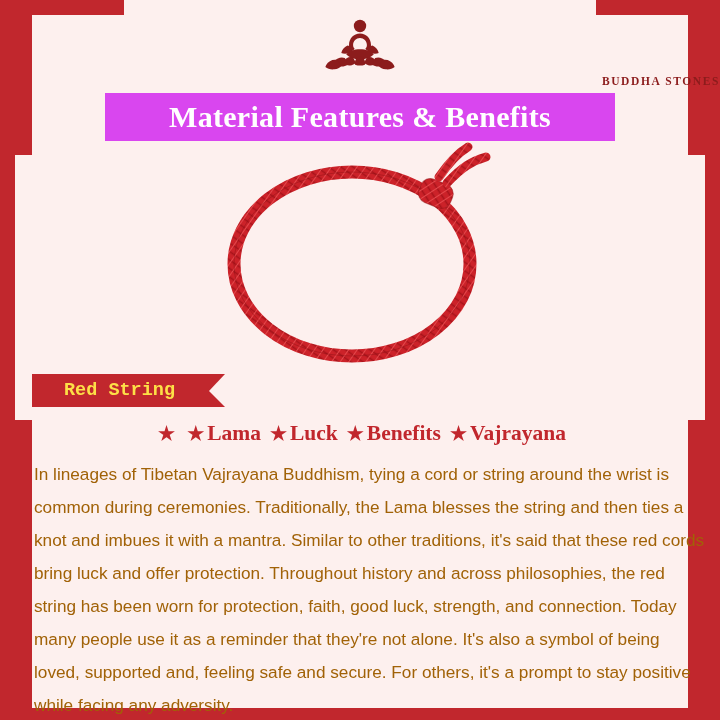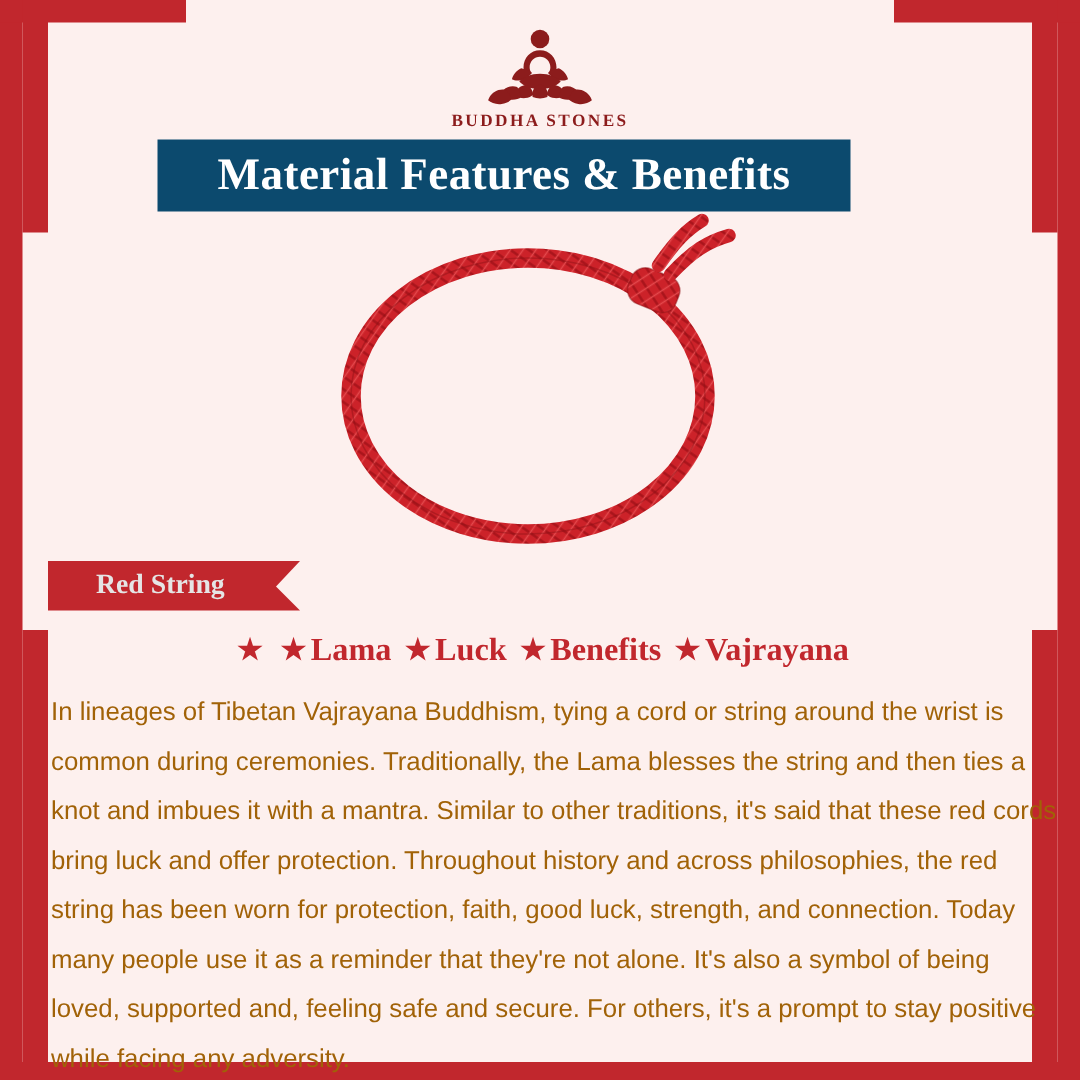--- a/index.html
+++ b/index.html
@@ -98,28 +98,29 @@
     margin: 0 auto;
   }
   .logo-text {
     display: block;
     margin-top: 3px;
     font-size: 11.5px;
     letter-spacing: 1.6px;
     color: #8c1c1c;
     font-weight: bold;
     font-family: "Liberation Serif", serif;
+    text-align: right;
   }
 
   
   .title-band {
     position: absolute;
     left: 105px; top: 93px;
-    width: 462px; height: 48px;
-    background: #0c4a6e;
+    width: 510px; height: 48px;
+    background: #d946ef;
     display: flex;
     align-items: center;
     justify-content: center;
     z-index: 4;
   }
   .title-band-text {
     color: #ffffff;
     font-size: 30px;
     font-weight: bold;
     font-family: "Liberation Serif", serif;
@@ -150,24 +151,24 @@
   }
   .name-tag::after {
     content: "";
     position: absolute;
     right: -16px; top: 0;
     border-top: 17px solid #c1272d;
     border-bottom: 16px solid #c1272d;
     border-right: 16px solid transparent;
   }
   .name-tag-text {
-    color: #e5e5e5;
+    color: #fde047;
     font-size: 18.5px;
     font-weight: bold;
-    font-family: Liberation Serif, serif;
+    font-family: Liberation Mono, monospace;
     white-space: nowrap;
   }
 
   
   .keywords {
     position: absolute;
     left: 40px; top: 421px;
     width: 644px;
     display: flex;
     align-items: center;

